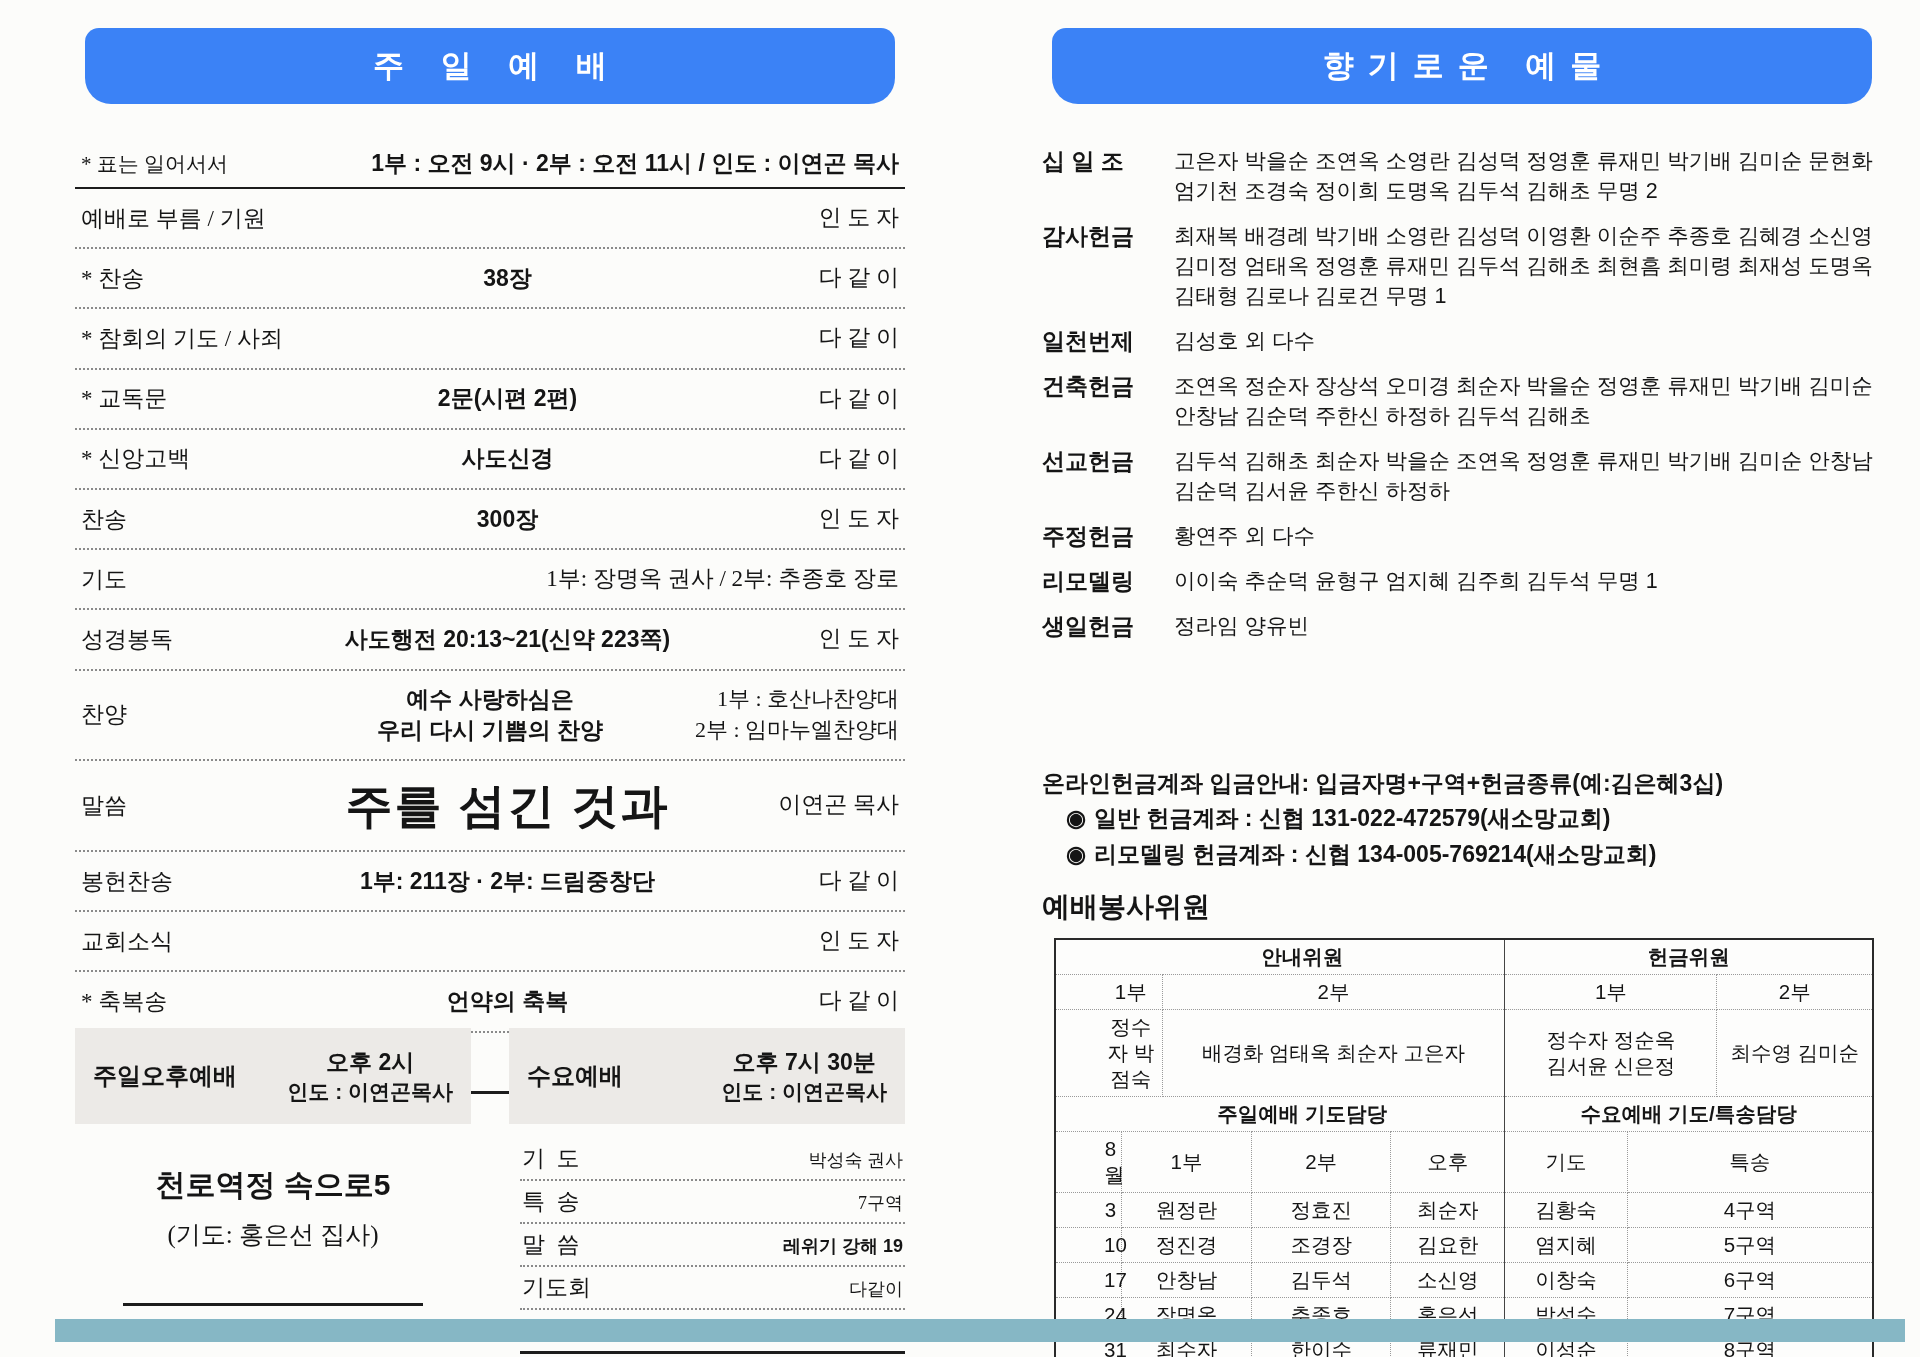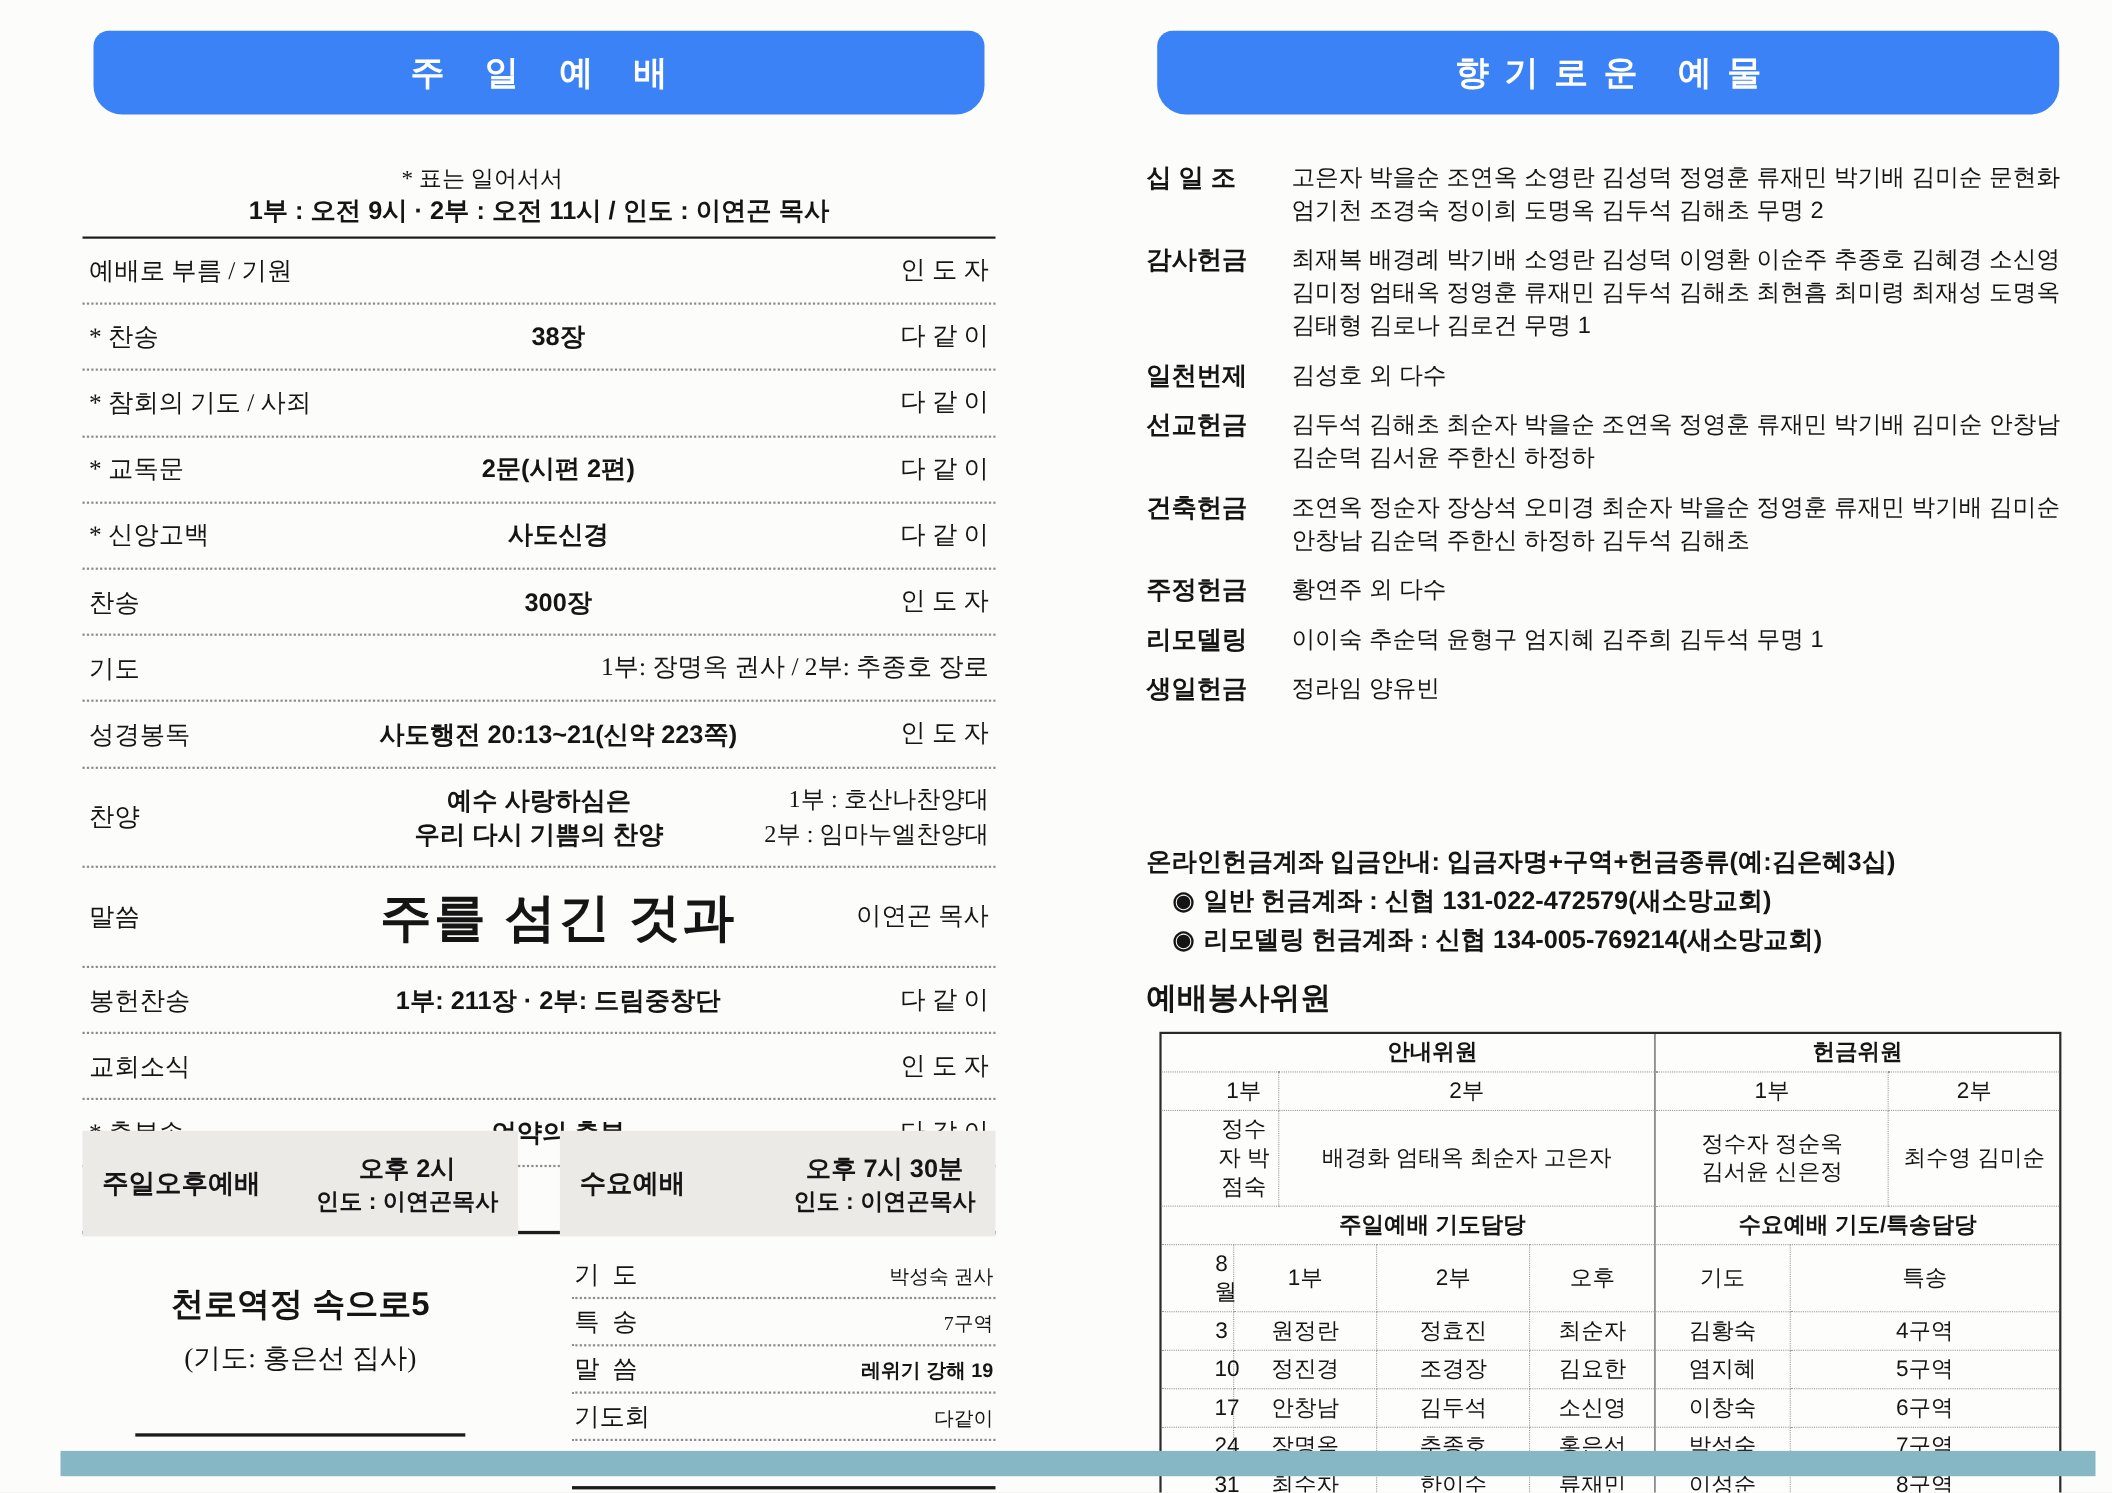--- a/index.html
+++ b/index.html
@@ -22,21 +22,21 @@
     color:#ffffff; font-weight:bold; font-size:31px; letter-spacing:14px;
     text-indent:14px;
   }
 
   
   .service { position:absolute; top:140px; left:0; width:100%; }
   .srow {
     display:flex; align-items:center; padding:13px 6px;
     border-bottom:2px dotted #8a8a8a; min-height:58px;
   }
-  .srow.note { border-bottom:2.5px solid #1c1c1c; min-height:48px; padding:8px 6px;flex-direction:column; }
+  .srow.note { border-bottom:2.5px solid #1c1c1c; min-height:48px; padding:8px 6px; }
   .srow.note .slabel { font-size:21px; }
   .srow.note .svalue { flex:1; text-align:right; font-weight:bold; font-size:23px;
                        font-family:"Liberation Sans", sans-serif; }
   .srow.last { border-bottom:3px solid #1c1c1c; }
   .slabel {
     width:250px; font-family:"Liberation Serif", serif; font-size:23px;
     white-space:pre-line;
   }
   .scenter {
     flex:1; text-align:center; font-weight:bold; font-size:23px;
@@ -263,26 +263,26 @@
       </div>
       <div class="orow">
         <span class="olabel">감사헌금</span>
         <span class="onames">최재복 배경례 박기배 소영란 김성덕 이영환 이순주 추종호 김혜경 소신영 김미정 엄태옥 정영훈 류재민 김두석 김해초 최현흠 최미령 최재성 도명옥 김태형 김로나 김로건 무명 1</span>
       </div>
       <div class="orow">
         <span class="olabel">일천번제</span>
         <span class="onames">김성호 외 다수</span>
       </div>
       <div class="orow">
+        <span class="olabel">건축헌금</span>
+        <span class="onames">조연옥 정순자 장상석 오미경 최순자 박을순 정영훈 류재민 박기배 김미순 안창남 김순덕 주한신 하정하 김두석 김해초</span>
+      </div>
+      <div class="orow">
         <span class="olabel">선교헌금</span>
         <span class="onames">김두석 김해초 최순자 박을순 조연옥 정영훈 류재민 박기배 김미순 안창남 김순덕 김서윤 주한신 하정하</span>
-      </div>
-      <div class="orow">
-        <span class="olabel">건축헌금</span>
-        <span class="onames">조연옥 정순자 장상석 오미경 최순자 박을순 정영훈 류재민 박기배 김미순 안창남 김순덕 주한신 하정하 김두석 김해초</span>
       </div>
       <div class="orow">
         <span class="olabel">주정헌금</span>
         <span class="onames">황연주 외 다수</span>
       </div>
       <div class="orow">
         <span class="olabel">리모델링</span>
         <span class="onames">이이숙 추순덕 윤형구 엄지혜 김주희 김두석 무명 1</span>
       </div>
       <div class="orow">

